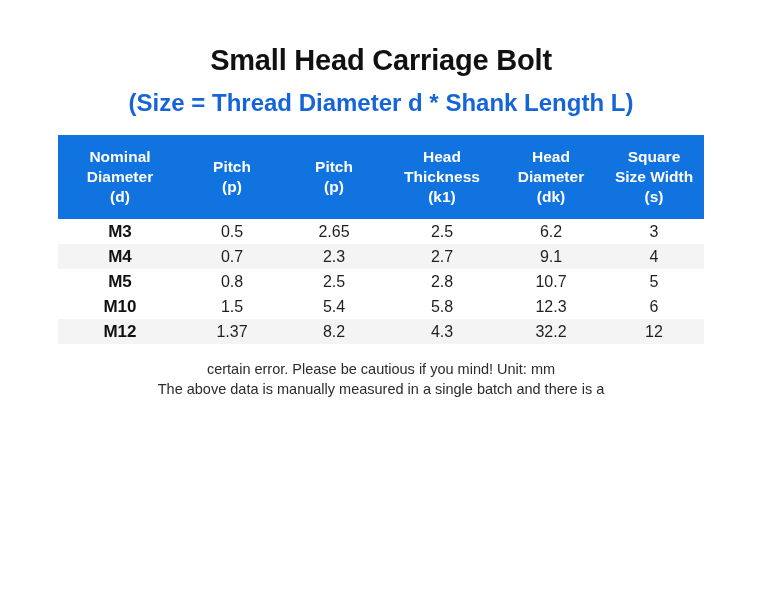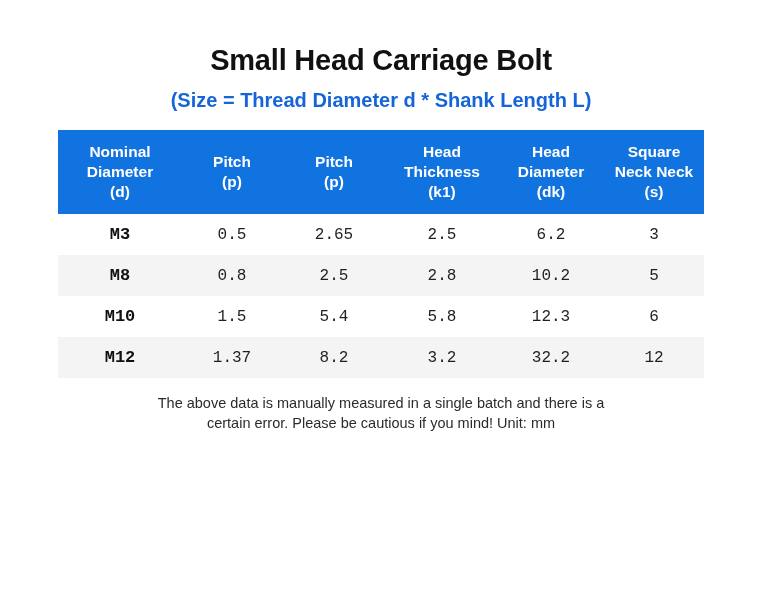--- a/index.html
+++ b/index.html
@@ -24,21 +24,21 @@
   .title {
     text-align: center;
     font-size: 29px;
     font-weight: bold;
     color: #111111;
     letter-spacing: -0.2px;
     margin: 0 0 12px 0;
   }
   .subtitle {
     text-align: center;
-    font-size: 20px;
+    font-size: 24px;
     font-weight: bold;
     color: #1565d8;
     margin: 0 0 18px 0;
   }
   table.spec {
     width: 646px;
     border-collapse: collapse;
     table-layout: fixed;
     margin: 16px auto;
   }
@@ -49,25 +49,24 @@
     font-weight: bold;
     line-height: 1.28;
     padding: 12px 2px 13px 2px;
     text-align: center;
     vertical-align: middle;
     border: none;
   }
   table.spec tbody td {
     font-size: 16px;
     text-align: center;
-    padding: 10px 2px;
+    padding: 2px 2px;
     color: #1f1f1f;
     border: none;
     height: 21px;
-    font-family: Liberation Mono, monospace;
   }
   table.spec tbody td.size {
     font-weight: bold;
     font-size: 17px;
     color: #111111;
   }
   table.spec tbody tr.even td {
     background: #f4f4f4;
   }
   table.spec tbody tr.odd td {
@@ -125,59 +124,67 @@
           <div>Thickness</div>
           <div>(k1)</div>
         </th>
         <th>
           <div>Head</div>
           <div>Diameter</div>
           <div>(dk)</div>
         </th>
         <th>
           <div>Square</div>
-          <div>Neck Neck</div>
+          <div>Size Width</div>
           <div>(s)</div>
         </th>
       </tr>
     </thead>
     <tbody>
       <tr class="odd">
         <td class="size">M3</td>
         <td>0.5</td>
         <td>2.65</td>
         <td>2.5</td>
         <td>6.2</td>
         <td>3</td>
       </tr>
       <tr class="even">
-        <td class="size">M8</td>
+        <td class="size">M4</td>
+        <td>0.7</td>
+        <td>2.3</td>
+        <td>2.7</td>
+        <td>9.1</td>
+        <td>4</td>
+      </tr>
+      <tr class="odd">
+        <td class="size">M5</td>
         <td>0.8</td>
         <td>2.5</td>
         <td>2.8</td>
-        <td>10.2</td>
+        <td>10.7</td>
         <td>5</td>
       </tr>
       <tr class="odd">
         <td class="size">M10</td>
         <td>1.5</td>
         <td>5.4</td>
         <td>5.8</td>
         <td>12.3</td>
         <td>6</td>
       </tr>
       <tr class="even">
         <td class="size">M12</td>
         <td>1.37</td>
         <td>8.2</td>
-        <td>3.2</td>
+        <td>4.3</td>
         <td>32.2</td>
         <td>12</td>
       </tr>
     </tbody>
   </table>
 
   <div class="note">
+    <div>certain error. Please be cautious if you mind! Unit: mm</div>
     <div>The above data is manually measured in a single batch and there is a</div>
-    <div>certain error. Please be cautious if you mind! Unit: mm</div>
   </div>
 
 </div>
 
 </body></html>

